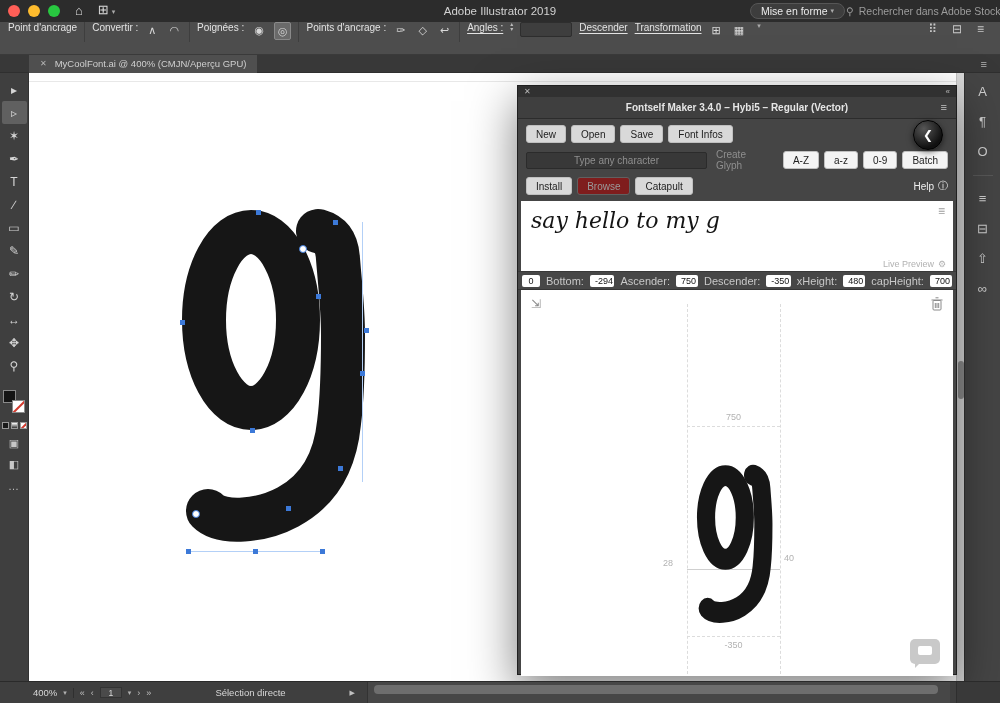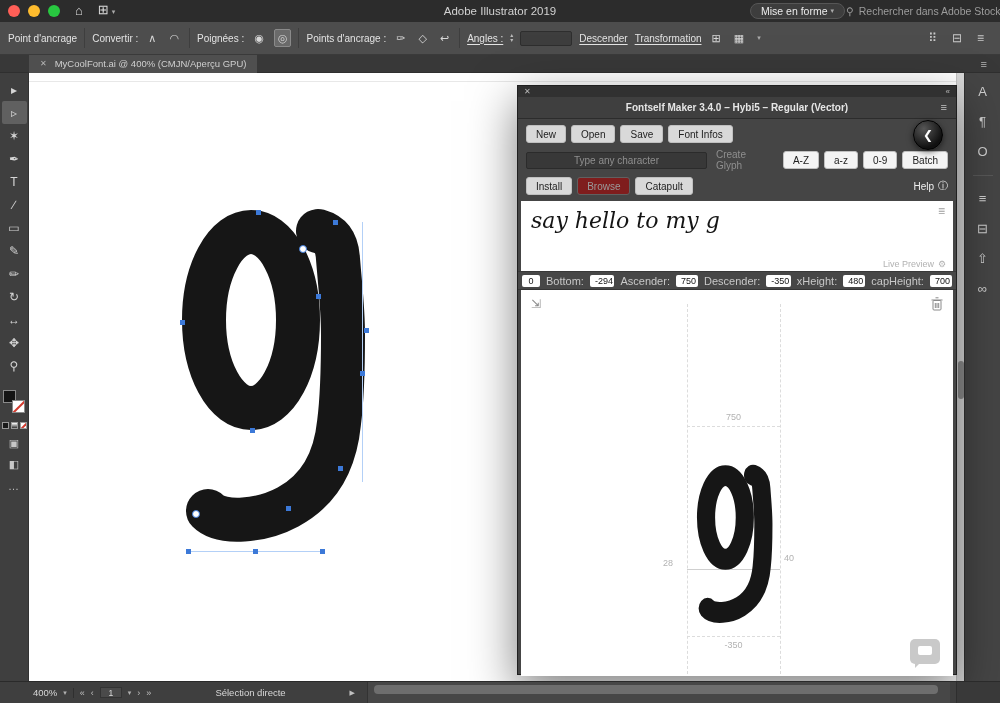--- a/index.html
+++ b/index.html
@@ -15,21 +15,21 @@
   .mb-ic{margin-left:15px;font-size:13px;color:#ddd;line-height:22px;}
   .mb-caret{font-size:7px;color:#aaa;margin-left:3px;}
   .mb-title{position:absolute;left:0;right:0;text-align:center;font-size:11.5px;color:#d2d2d2;pointer-events:none;}
   .mb-ws{position:absolute;left:750px;top:3px;height:16px;background:#3d3d3d;border:1px solid #565656;
          border-radius:9px;display:flex;align-items:center;padding:0 10px;font-size:10.5px;color:#ececec;}
   .mb-search{position:absolute;left:846px;top:3px;height:16px;display:flex;align-items:center;gap:5px;
              color:#9c9c9c;font-size:10.5px;white-space:nowrap;}
 
   
   .controlbar{position:absolute;left:0;top:22px;width:100%;height:33px;background:#4d4d4d;
-              border-bottom:1px solid #3a3a3a;display:flex;align-items:center;gap:7px;
+              border-bottom:1px solid #3a3a3a;display:flex;align-items:flex-start;gap:7px;
               padding:0 8px;font-size:10px;color:#e3e3e3;white-space:nowrap;}
   .cb-div{width:1px;height:20px;background:#3e3e3e;flex:0 0 auto;}
   .cb-ic{font-size:11px;color:#d8d8d8;padding:1px 3px;line-height:14px;}
   .cb-ic.sel{background:#6a6a6a;border:1px solid #8a8a8a;border-radius:2px;}
   .cb-link{text-decoration:underline;text-underline-offset:2px;cursor:default;}
   .cb-step{display:flex;flex-direction:column;line-height:5px;font-size:6px;color:#bbb;}
   .cb-input{width:52px;height:15px;background:#3e3e3e;border:1px solid #2e2e2e;border-radius:2px;
             color:#ddd;font-size:10px;padding:0 3px;}
   .cb-right{margin-left:auto;display:flex;gap:15px;font-size:12px;color:#c8c8c8;padding-right:8px;}
 

